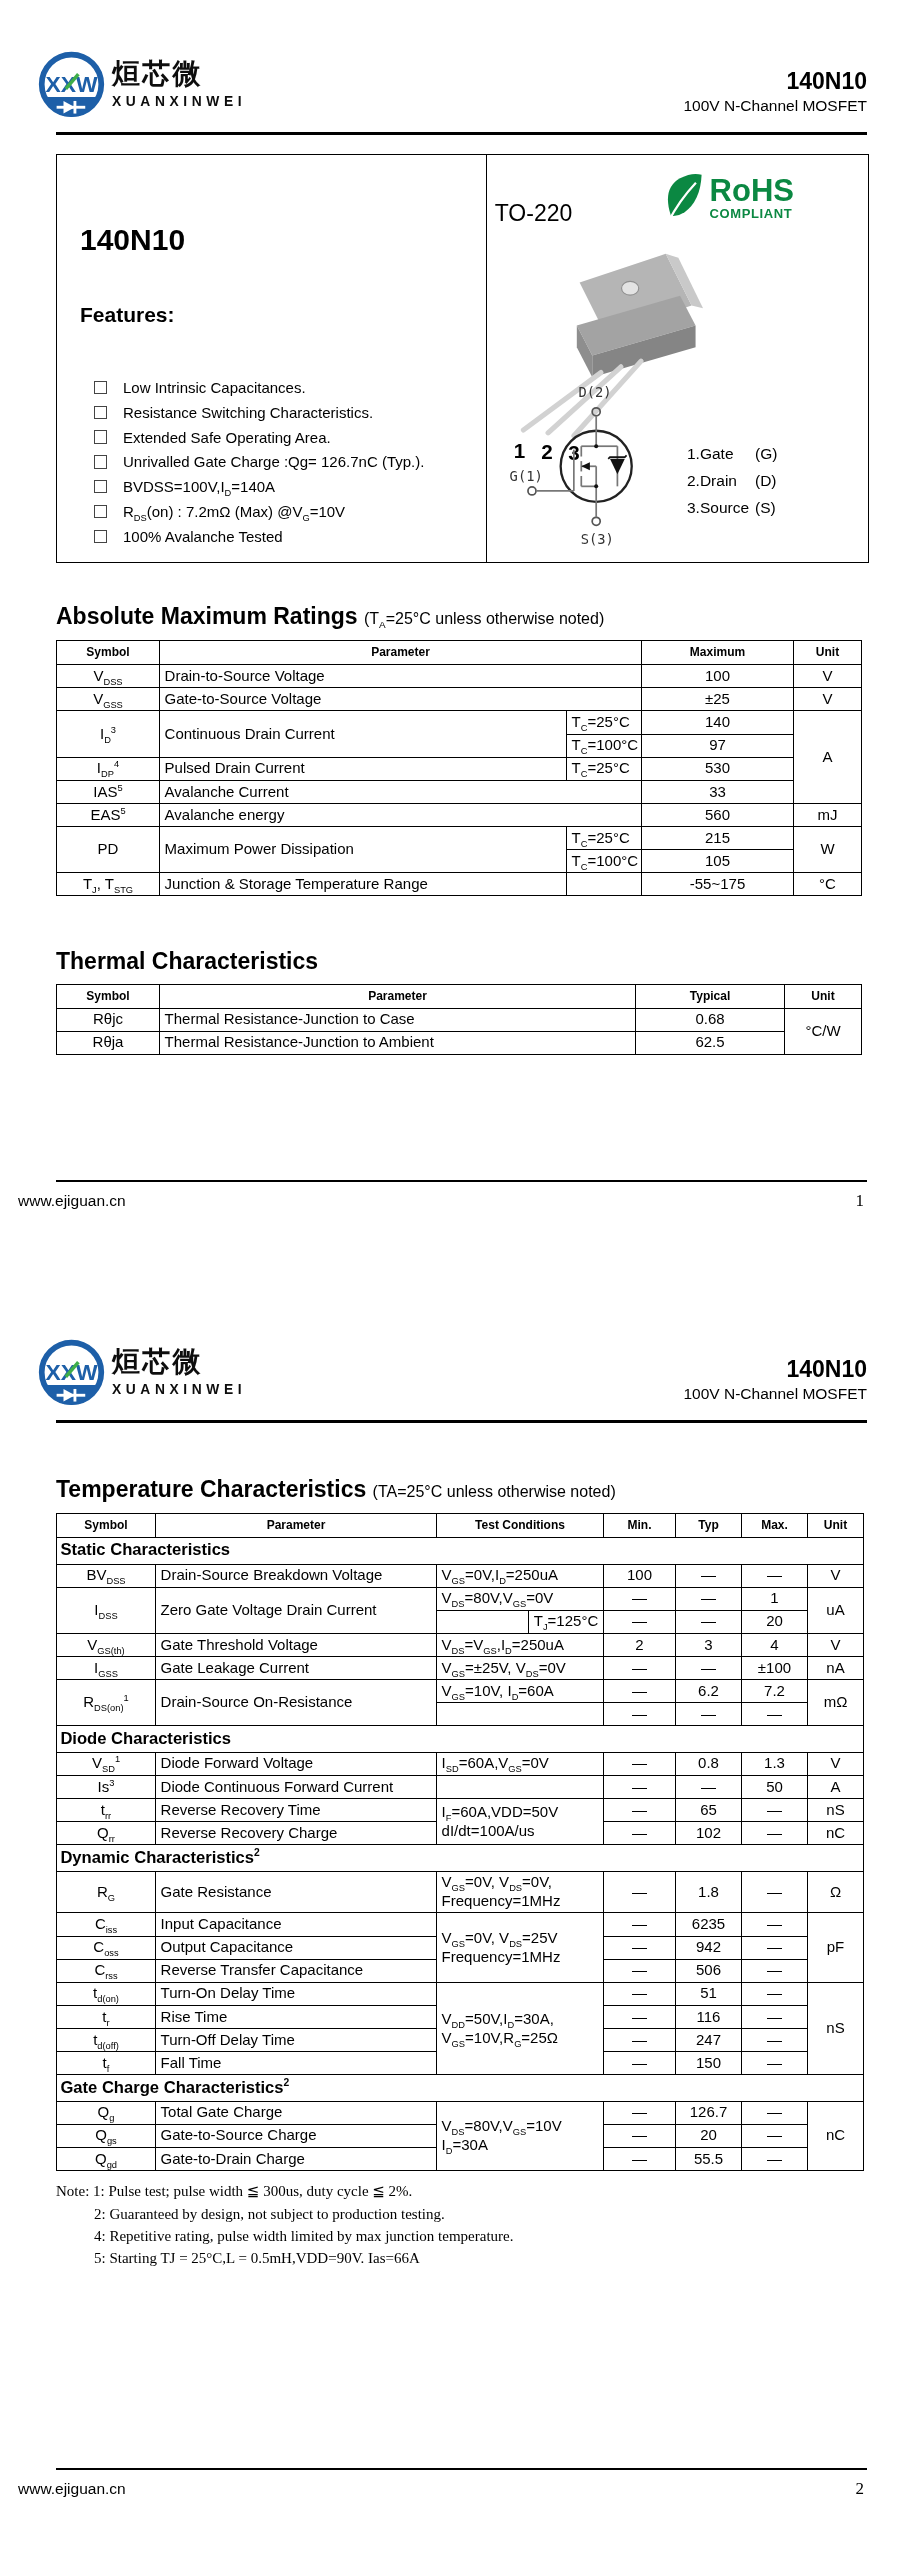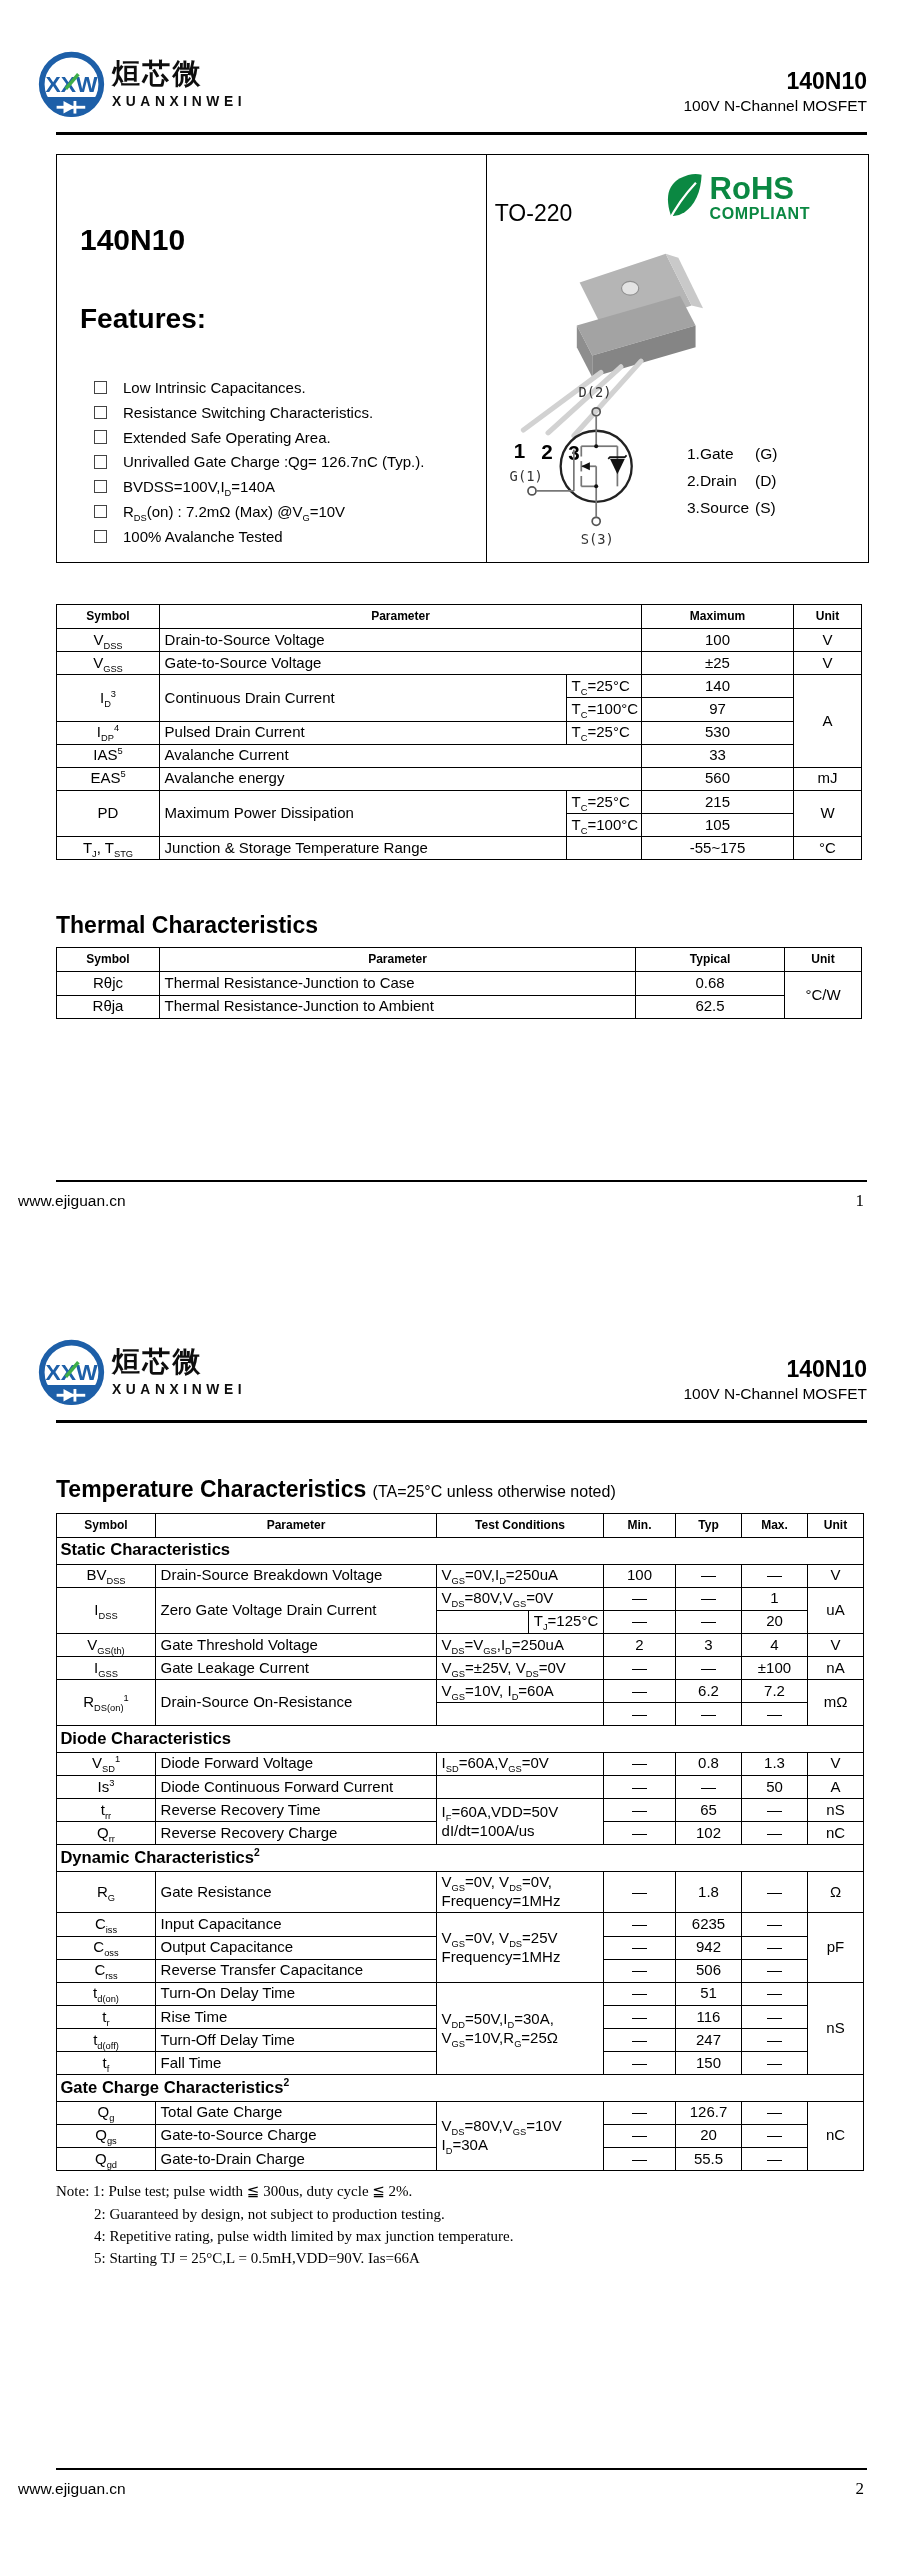--- a/index.html
+++ b/index.html
@@ -16,29 +16,29 @@
   .brand-en{font-size:13.8px;font-weight:600;letter-spacing:4.6px;margin-top:1.1px;color:#0d0d0d;}
   .titleblock{position:absolute;right:43px;top:68px;text-align:right;}
   .pn{font-size:23px;font-weight:bold;line-height:26px;}
   .subtle{font-size:15.5px;margin-top:3.4px;}
   .head-rule{position:absolute;left:56px;right:43px;top:132px;height:2.9px;background:#000;}
 
   
   .featurebox{position:absolute;left:56px;top:154px;width:811px;height:407px;border:1.7px solid #000;}
   .fb-divider{position:absolute;left:429px;top:0;bottom:0;width:1.1px;background:#000;}
   .fb-pn{position:absolute;left:23px;top:68px;font-size:30px;font-weight:bold;}
-  .fb-feat-title{position:absolute;left:23px;top:148px;font-size:28px;font-weight:bold;}
+  .fb-feat-title{position:absolute;left:23px;top:148px;font-size:21px;font-weight:bold;}
   .featlist{position:absolute;left:27.5px;top:216px;list-style:none;margin:9px;padding:0;}
   .featlist li{display:flex;align-items:center;gap:16px;margin-bottom:9.8px;font-size:15px;line-height:15px;}
   .checkbox{flex:0 0 auto;width:11.5px;height:11.5px;border:1.1px solid #444;background:#fff;}
   .pkg-label{position:absolute;left:402px;top:45px;width:149px;text-align:center;font-size:23px;}
   .rohs{position:absolute;left:606px;top:16px;display:flex;align-items:center;gap:4.6px;}
   .rohs-text{line-height:1;}
   .rohs-name{font-size:31px;font-weight:900;color:#0b8842;letter-spacing:0;}
-  .rohs-sub{font-size:16px;font-weight:900;color:#0b8842;letter-spacing:0.6px;margin-top:1.7px;}
+  .rohs-sub{font-size:13px;font-weight:900;color:#0b8842;letter-spacing:0.6px;margin-top:1.7px;}
   .pkg-svg{position:absolute;left:402px;top:73px;}
   .sym-svg{position:absolute;left:448px;top:227px;}
   .pinlegend{position:absolute;left:630px;top:290px;font-size:15.5px;}
   .pinlegend .row{display:flex;margin-bottom:9.2px;}
   .pinlegend .nm{width:68px;}
   .mos-label{font-size:24px;font-family:"DejaVu Sans Mono", monospace;fill:#333;}
 
   
   .flow{position:absolute;left:56px;width:811px;}
   .sec-title{margin:0 0 9.2px 0;font-size:23px;font-weight:bold;line-height:25px;}
@@ -199,20 +199,21 @@
           <span>(D)</span>
         </div>
       <div class="row">
           <span class="nm">3.Source</span>
           <span>(S)</span>
         </div>
     </div>
   </div>
 
   <div class="flow" style="top:604px;">
+    <h2 class="sec-title"><span>Absolute Maximum Ratings</span> <span class="tnote">(T<sub>A</sub>=25°C unless otherwise noted)</span></h2>
 
     <table class="t">
       <colgroup>
           <col style="width:103px">
           <col style="width:407px">
           <col style="width:75px">
           <col style="width:152px">
           <col style="width:68px">
         </colgroup>
       <tbody>

